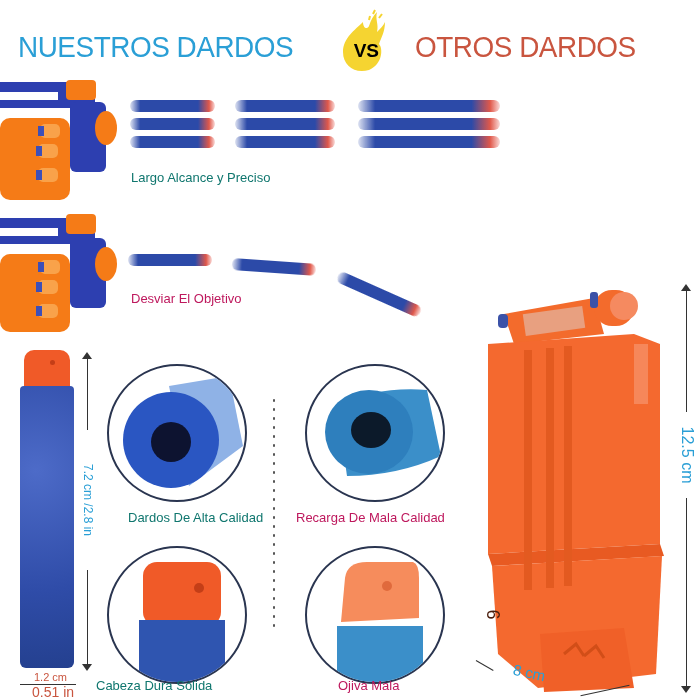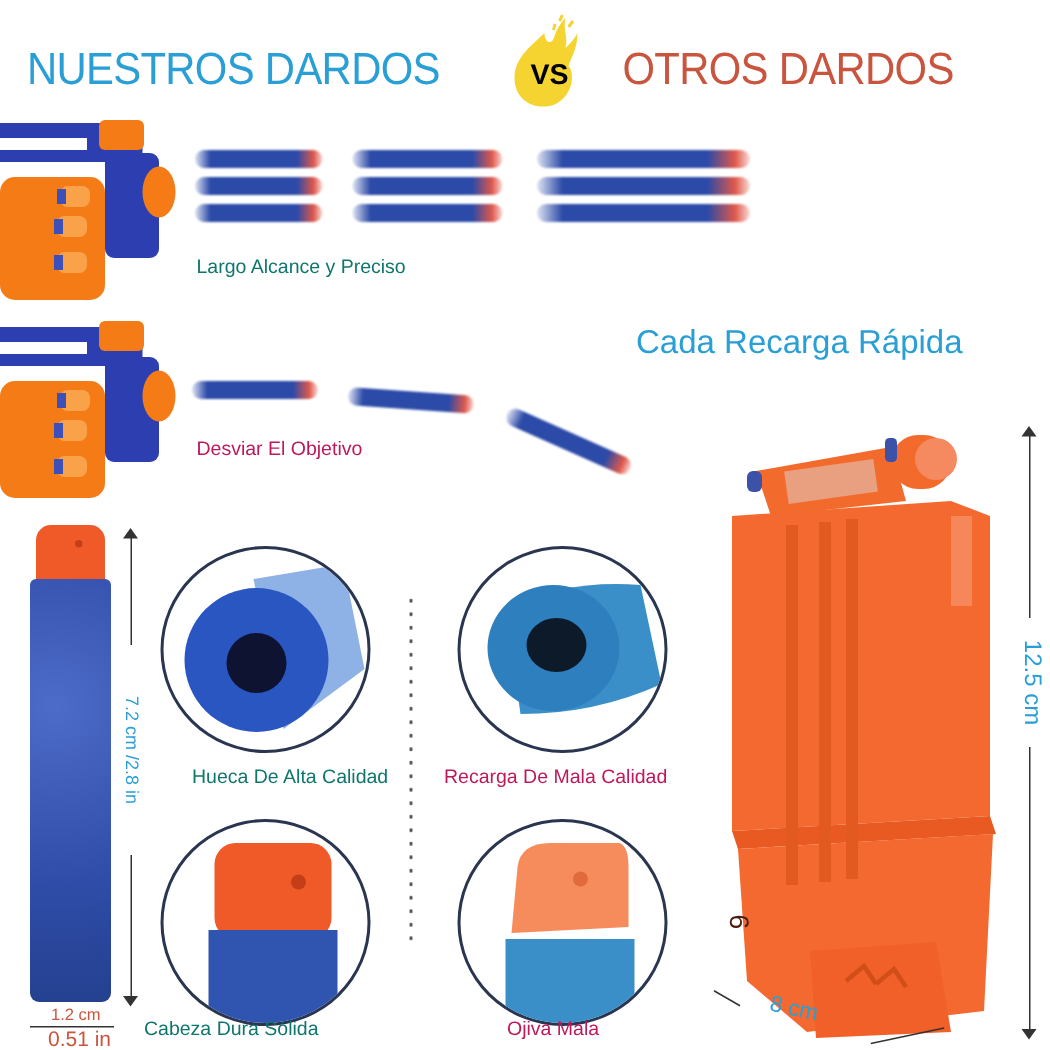--- a/index.html
+++ b/index.html
@@ -81,21 +81,20 @@
 </div>
 
 <div>
   <div class="abs dart-h" style="left:128px;top:254px;width:84px;"></div>
   <div class="abs dart-h" style="left:232px;top:258px;width:84px;transform:rotate(4deg);transform-origin:left;"></div>
   <div class="abs dart-h" style="left:338px;top:270px;width:90px;transform:rotate(24deg);transform-origin:left;"></div>
 </div>
 <div class="abs small-cap caption-red" style="left:131px;top:291px;">Desviar El Objetivo</div>
 
 <div class="abs heading2">
-  <div>Cada Recarga Rápida</div>
 </div>
 
 <div class="abs" style="left:20px;top:350px;width:54px;height:320px;">
   <div class="abs" style="left:4px;top:0;width:46px;height:38px;background:#f05a28;border-radius:10px 10px 2px 2px;">
     <div class="abs" style="left:26px;top:10px;width:5px;height:5px;border-radius:50%;background:#c43e17;"></div>
   </div>
   <div class="abs" style="left:0;top:36px;width:54px;height:282px;background:radial-gradient(circle at 30% 30%,#4d6bc8,#2f4ca8 60%,#24408f);border-radius:4px 4px 6px 6px;"></div>
 </div>
 
 <div class="abs dim-line" style="left:87px;top:356px;width:1px;height:310px;"></div>
@@ -108,21 +107,21 @@
 <div class="abs" style="left:34px;top:671px;font-size:11px;color:#c9553f;white-space:nowrap;">1.2 cm</div>
 <div class="abs" style="left:32px;top:684px;font-size:14px;color:#c9553f;white-space:nowrap;">0.51 in</div>
 
 <div class="abs circle" style="left:107px;top:364px;width:136px;height:134px;">
   <svg width="136" height="134" viewBox="0 0 136 134">
     <path d="M60 20 L120 10 L134 80 L80 120 Z" fill="#8fb2e6"></path>
     <ellipse cx="62" cy="74" rx="48" ry="48" fill="#2a56c2"></ellipse>
     <ellipse cx="62" cy="76" rx="20" ry="20" fill="#0d1330"></ellipse>
   </svg>
 </div>
-<div class="abs small-cap caption-blue" style="left:128px;top:510px;">Hueca De Alta Calidad</div>
+<div class="abs small-cap caption-blue" style="left:128px;top:510px;">Dardos De Alta Calidad</div>
 
 <div class="abs circle" style="left:305px;top:364px;width:136px;height:134px;">
   <svg width="136" height="134" viewBox="0 0 136 134">
     <path d="M30 40 Q70 20 120 24 L134 90 Q90 110 40 110 Z" fill="#3b8fc9"></path>
     <ellipse cx="62" cy="66" rx="44" ry="42" fill="#2e7fbd"></ellipse>
     <ellipse cx="64" cy="64" rx="20" ry="18" fill="#0c1a2a"></ellipse>
   </svg>
 </div>
 <div class="abs small-cap caption-red" style="left:296px;top:510px;">Recarga De Mala Calidad</div>
 

